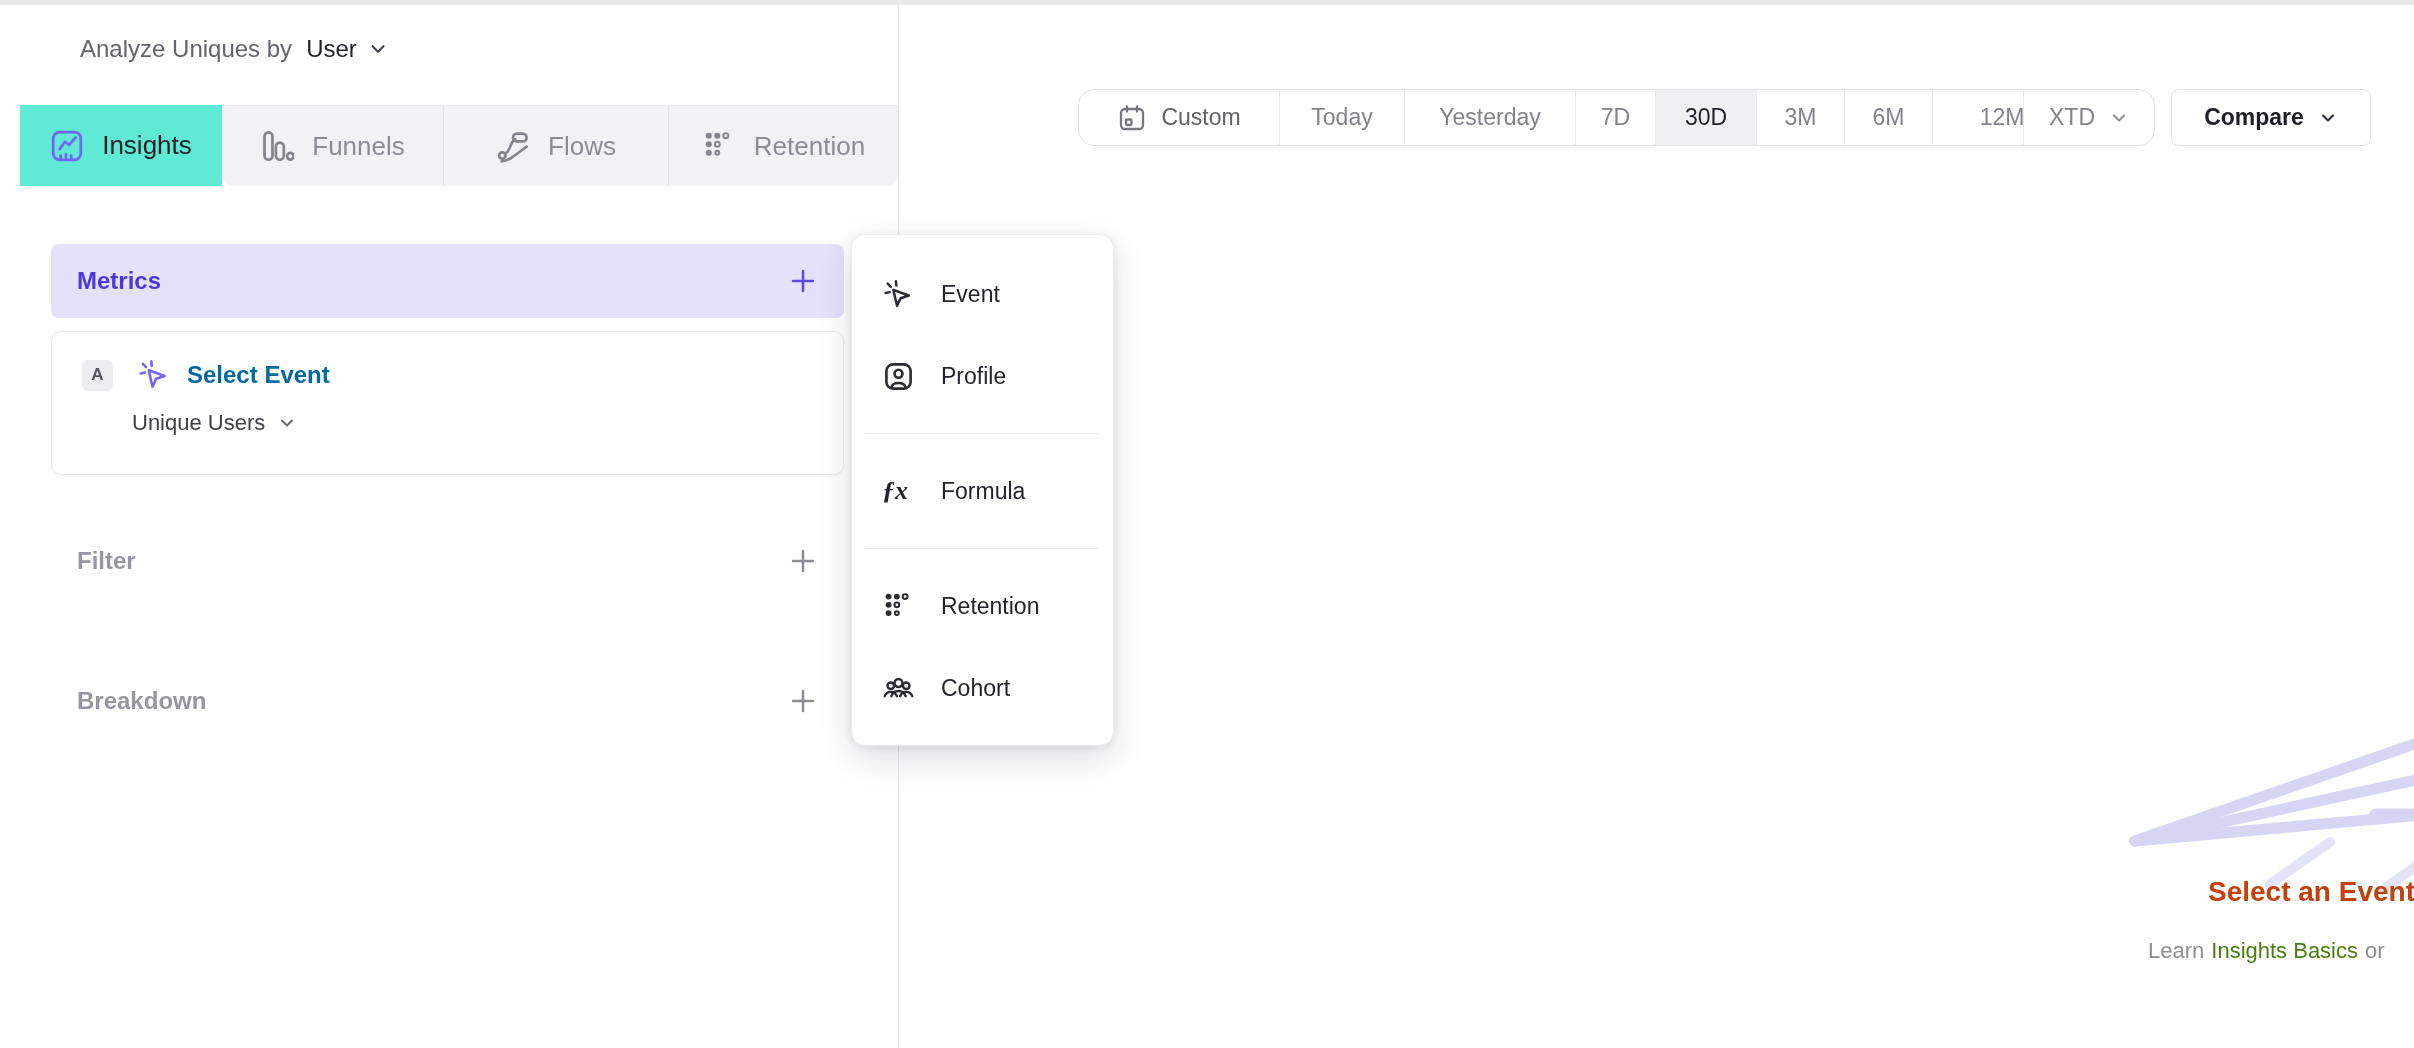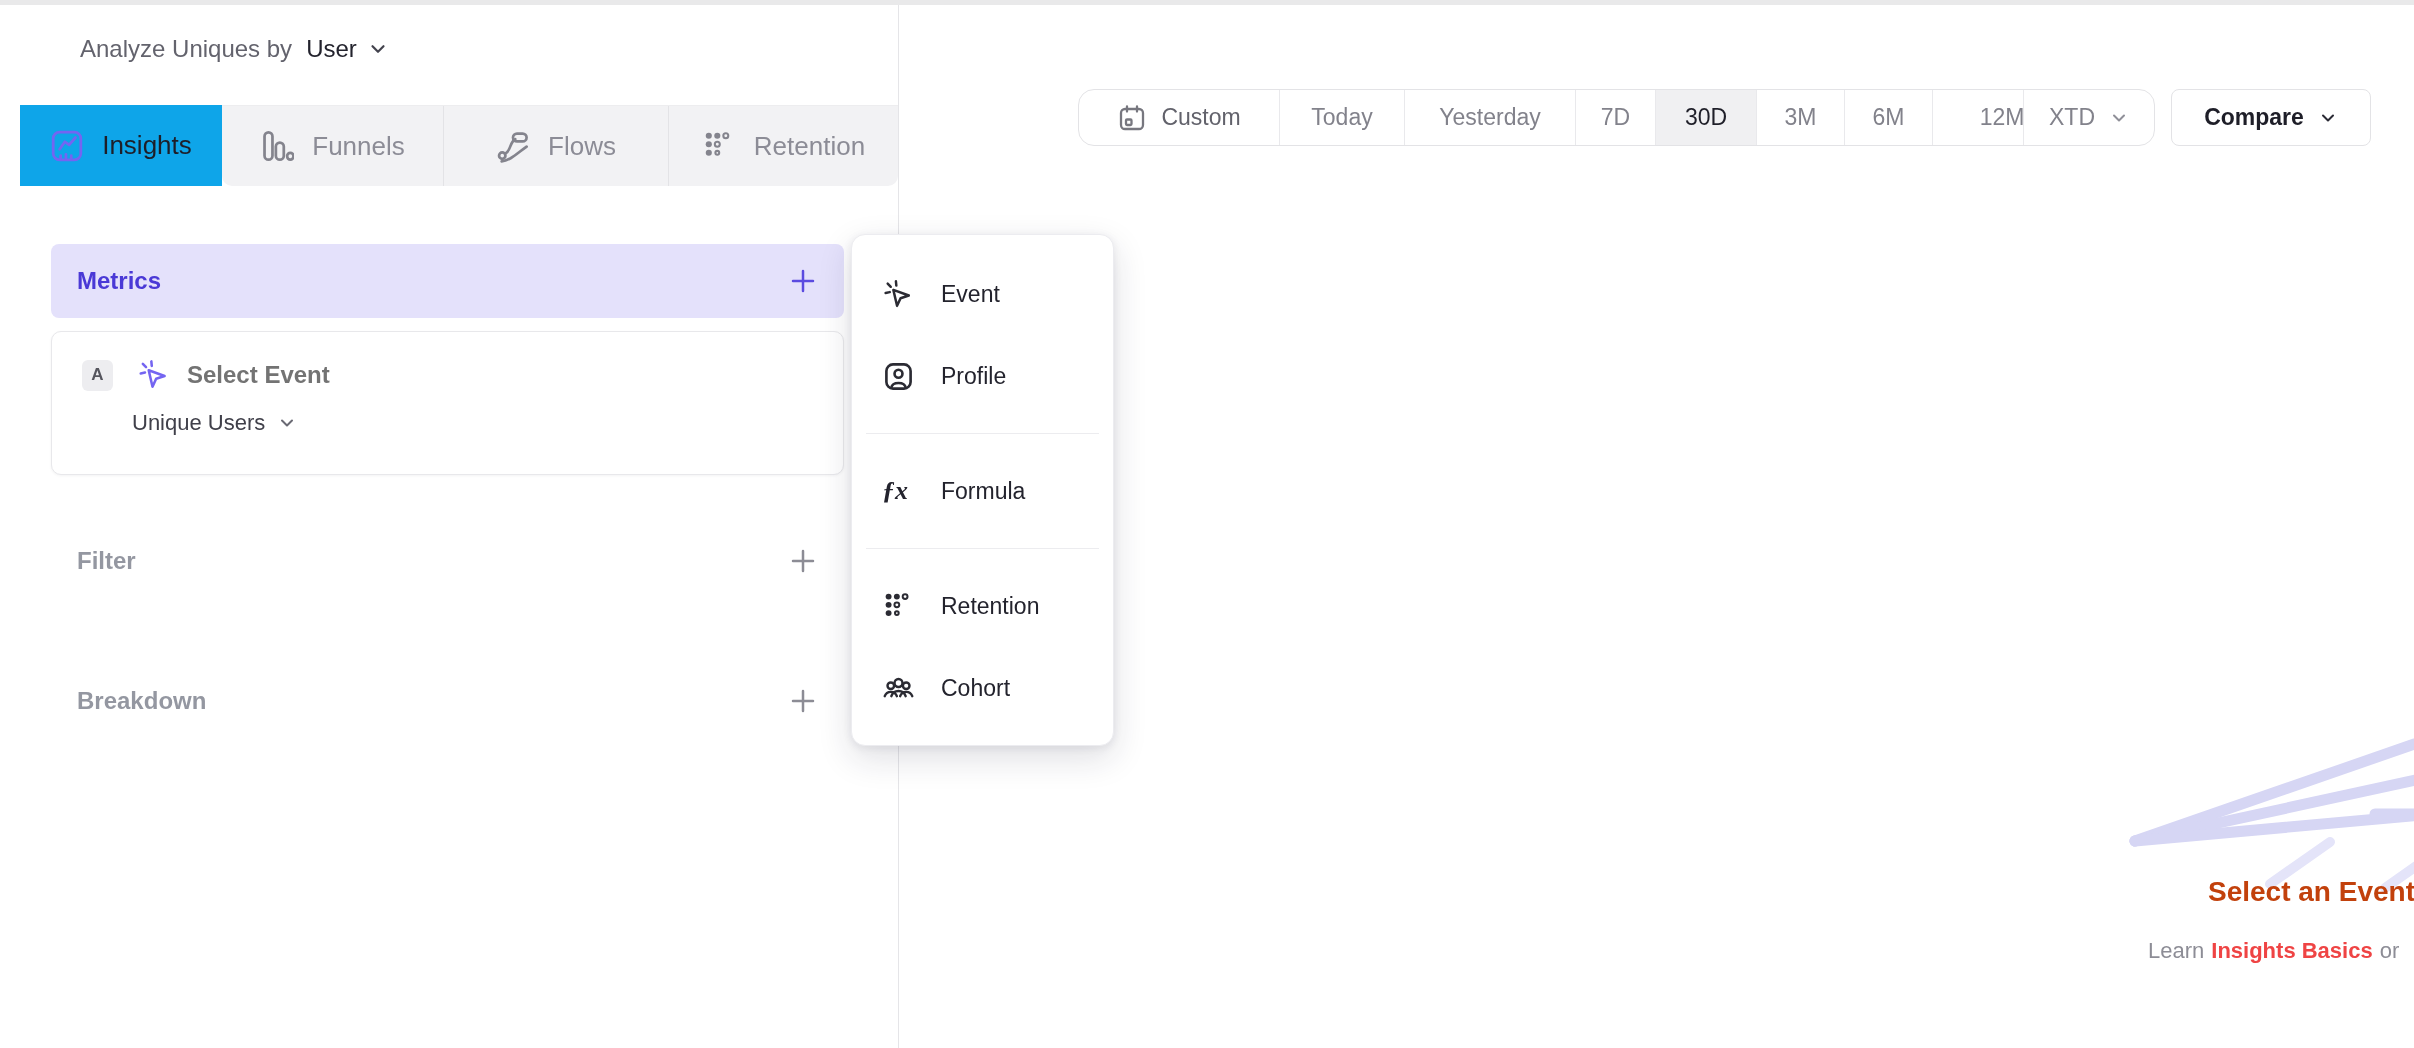--- a/index.html
+++ b/index.html
@@ -17,21 +17,21 @@
   .query-header { left:80px; top:30px; display:flex; align-items:center; gap:14px;
     font-size:24px; color:#63636d; }
   .query-header .value { color:#23232d; font-weight:500; display:flex; align-items:center; gap:10px; }
   .chev { width:22px; height:22px; stroke:#43434d; stroke-width:2.4; fill:none;
     stroke-linecap:round; stroke-linejoin:round; }
 
   
   .tabbar { left:20px; top:100px; width:878px; height:81px; display:flex; }
   .tab { display:flex; align-items:center; justify-content:center; gap:18px;
     font-size:26px; cursor:pointer; }
-  .tab.active { width:202px; background:#0ea5e9; color:#1e1e28; font-weight:500; }
+  .tab.active { width:202px; background:#5eead4; color:#1e1e28; font-weight:500; }
   .tab-group { flex:1; display:flex; background:#f2f2f4; border-radius:0 0 10px 10px;
     border-top:1px solid #ededef; }
   .tab.gray { color:#8c8c96; }
   .tab.gray + .tab.gray { border-left:1px solid #e3e3e6; }
   .tab.gray:nth-child(1){ width:221px; }
   .tab.gray:nth-child(2){ width:225px; }
   .tab.gray:nth-child(3){ flex:1; }
   .ticon { width:34px; height:34px; }
 
   
@@ -43,21 +43,21 @@
   .plus.purple { stroke:#5b4be0; }
   .plus.gray { stroke:#8c8c95; }
 
   
   .event-card { left:51px; top:326px; width:793px; height:144px; background:#fff;
     border:1px solid #e8e8eb; border-radius:10px; box-shadow:0 1px 3px rgba(20,20,40,.05); }
   .ec-row1 { display:flex; align-items:center; margin:26px 0 0 30px; }
   .badge-a { width:31px; height:31px; background:#ededf0; border-radius:6px; display:flex;
     align-items:center; justify-content:center; font-size:17px; font-weight:600; color:#55555e; }
   .ec-row1 .eicon { width:34px; height:34px; margin-left:24px; }
-  .ec-row1 .elabel { margin-left:16px; font-size:24px; font-weight:700; color:#737373; }
+  .ec-row1 .elabel { margin-left:16px; font-size:24px; font-weight:700; color:#0369a1; }
   .ec-row2 { display:flex; align-items:center; gap:12px; margin:18px 0 0 80px;
     font-size:22px; color:#40404a; }
   .ec-row2 .chev { width:20px; height:20px; stroke:#6a6a74; }
 
   
   .section-row { left:51px; width:793px; height:68px; display:flex; align-items:center;
     justify-content:space-between; padding:0 26px; }
   .section-row .title { font-size:24px; font-weight:600; color:#9497a1; }
   .row-filter { top:522px; }
   .row-breakdown { top:662px; }
@@ -87,21 +87,21 @@
 
   .compare-btn { left:2171px; top:89px; width:200px; height:57px; border:1px solid #e3e3e6;
     border-radius:8px; display:flex; align-items:center; justify-content:center; gap:14px;
     font-size:23px; font-weight:600; color:#1e1e28; background:#fff; cursor:pointer; }
   .compare-btn .chev { width:20px; height:20px; stroke:#2a2a34; }
 
   
   .empty-title { left:2208px; top:876px; font-size:28px; font-weight:700; color:#c2410c;
     white-space:nowrap; }
   .empty-sub { left:2148px; top:938px; font-size:22px; color:#8d8d96; white-space:nowrap; }
-  .empty-sub .link { color:#ef4444; font-weight:700; margin:0 7px; }
+  .empty-sub .link { color:#4d7c0f; font-weight:400; margin:0 7px; }
   .deco { left:2120px; top:616px; width:600px; height:290px; }
 
   .icon-dark { stroke:#2b2b33; fill:none; stroke-width:2.4; stroke-linecap:round; stroke-linejoin:round; }
   .icon-gray { stroke:#84848d; fill:none; stroke-width:2.4; stroke-linecap:round; stroke-linejoin:round; }
   .icon-purple { stroke:#7465f1; fill:none; stroke-width:2.6; stroke-linecap:round; stroke-linejoin:round; }
   .fx { font-style:italic; font-weight:700; font-size:26px; color:#23232d;
     font-family:"Liberation Serif", serif; width:33px; text-align:left; }
 </style>
 </head>
 <body>

